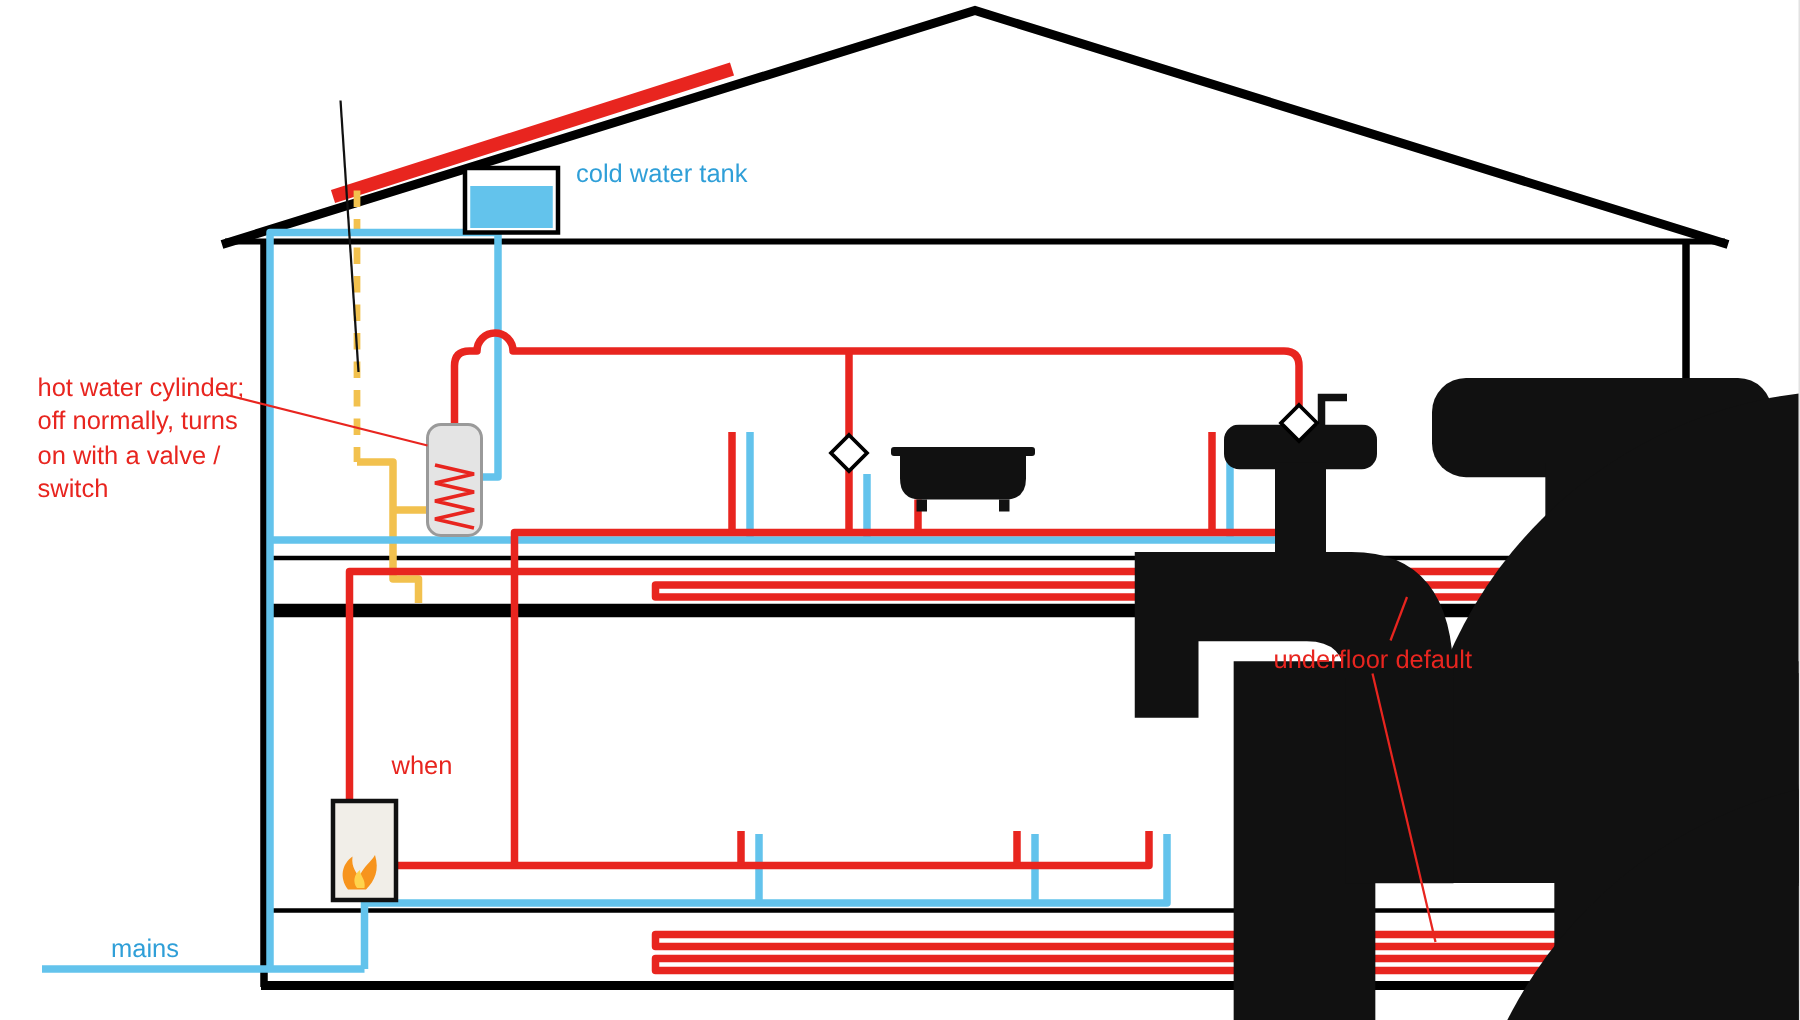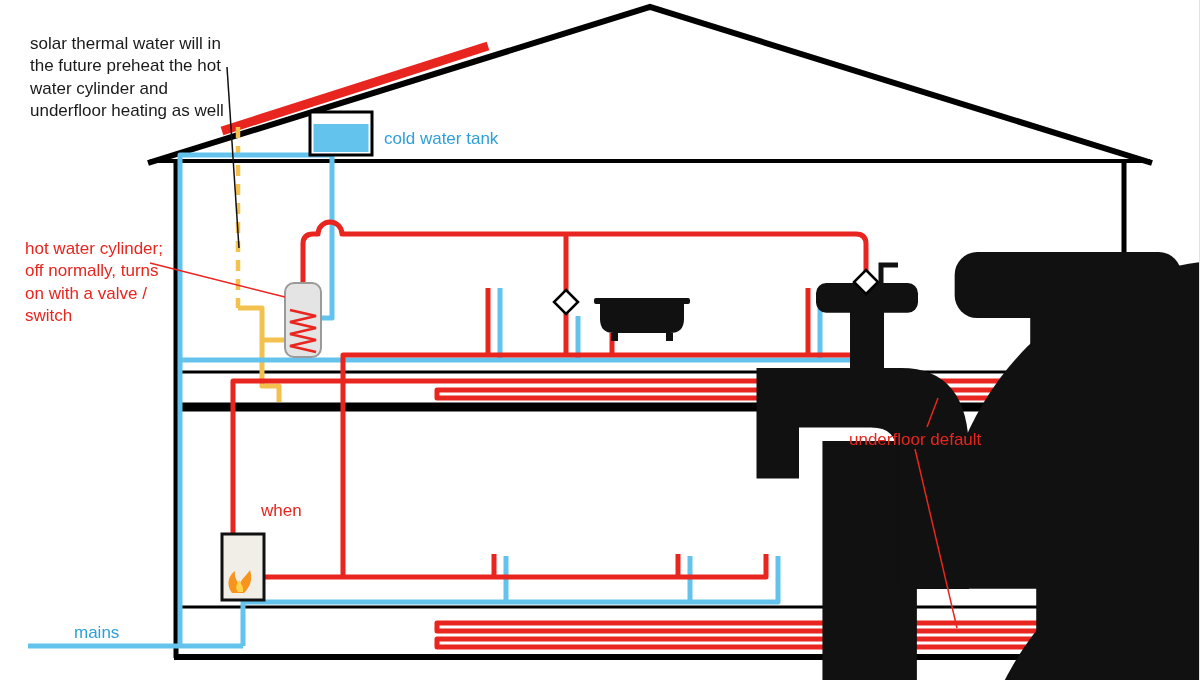--- a/index.html
+++ b/index.html
@@ -123,20 +123,19 @@
   </g>
 
   <g fill="none">
     <path d="M227 67 L239 248" stroke="#111" stroke-width="1.5"></path>
     <path d="M150 263 L285 297" stroke="#e8251f" stroke-width="1.5"></path>
     <path d="M927 427 L938 398" stroke="#e8251f" stroke-width="1.5"></path>
     <path d="M915 449 L957 628" stroke="#e8251f" stroke-width="1.5"></path>
   </g>
 </svg>
 
-<div class="label black" style="left:30px;top:33px;width:205px">solar thermal water will in the future preheat the hot water cylinder and underfloor heating as well</div>
-<div class="label blue" style="left:384px;top:128px">cold water tank</div>
-<div class="label red" style="left:25px;top:238px;width:150px">hot water cylinder; off normally, turns on with a valve / switch</div>
+<div class="label blue" style="left:384px;top:105px">cold water tank</div>
+<div class="label red" style="left:25px;top:248px;width:150px">hot water cylinder; off normally, turns on with a valve / switch</div>
 <div class="label red" style="left:849px;top:429px">underfloor default</div>
 <div class="label red" style="left:261px;top:500px">when</div>
 <div class="label blue" style="left:74px;top:622px">mains</div>
 
 </div>
 
 </body></html>

